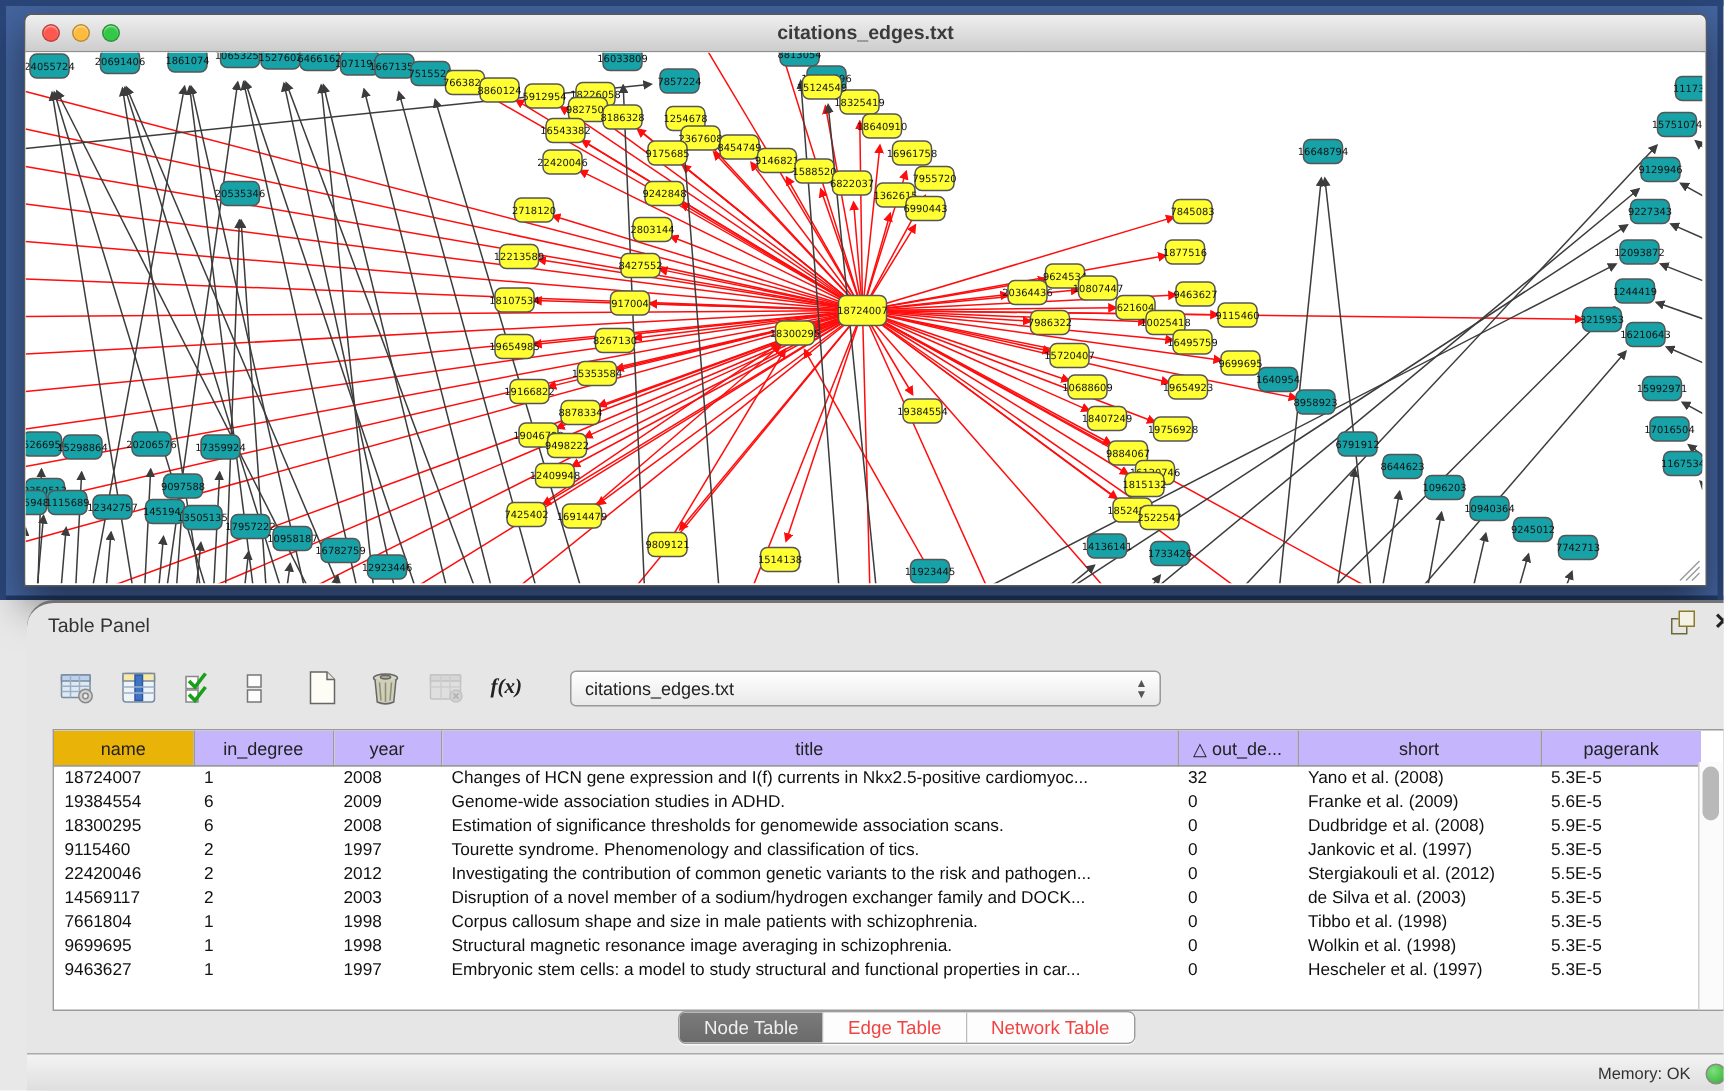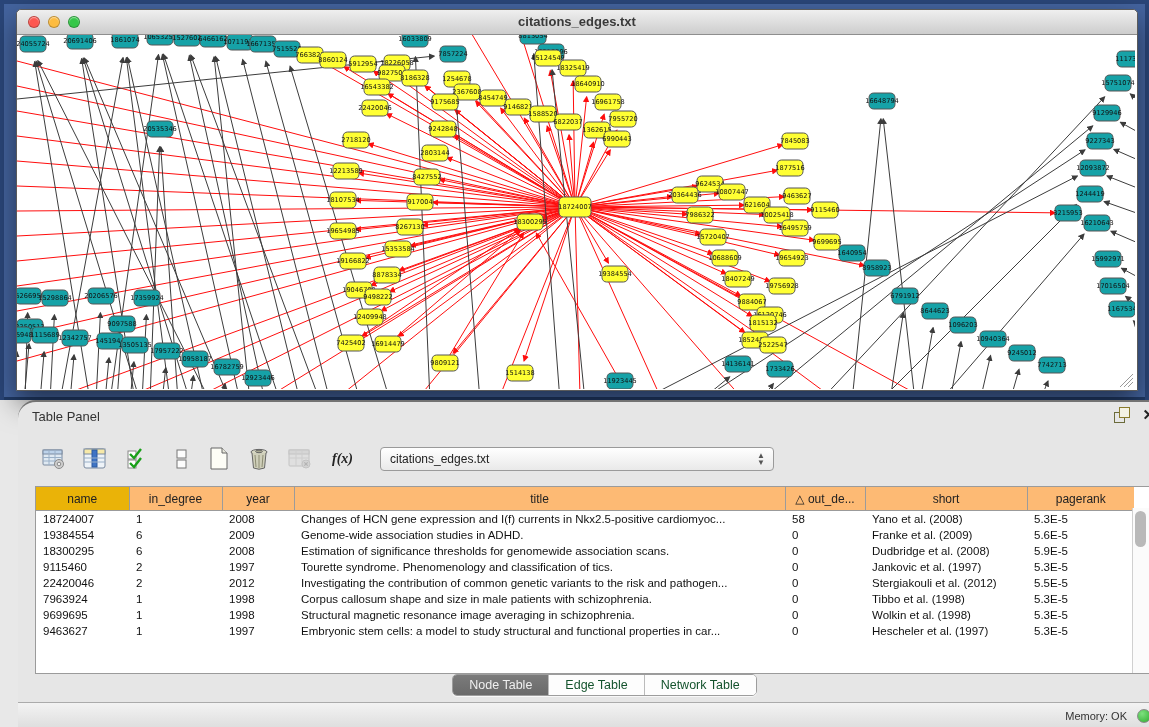--- a/index.html
+++ b/index.html
@@ -31,46 +31,46 @@
   .panel-header{position:relative;height:28px;}
   .panel-title{position:absolute;left:14px;top:7px;font-size:13px;color:#333;}
   .panel-header-btns{position:absolute;right:12px;top:5px;display:flex;gap:12px;align-items:center;}
   .float-ic{position:relative;width:16px;height:16px;}
   .float-ic .sq1{position:absolute;left:0;bottom:0;width:9px;height:9px;border:1px solid #6b6b3a;background:#e6e6e6;}
   .float-ic .sq2{position:absolute;right:0;top:0;width:9px;height:9px;border:1px solid #8a7b2c;background:#f4f2e4;}
   .close-x{font-size:15px;font-weight:bold;color:#222;line-height:16px;cursor:default;}
 
   
   .toolbar{position:absolute;left:22px;top:40px;height:34px;display:flex;align-items:center;gap:15px;}
-  .tb-btn{width:26px;height:26px;display:flex;align-items:center;justify-content:flex-end;}
+  .tb-btn{width:26px;height:26px;display:flex;align-items:center;justify-content:flex-start;}
   .tb-btn svg{display:block;}
   .fx-label{font-size:14px;font-style:italic;font-family:"Liberation Serif",serif;font-weight:bold;color:#222;}
   .combo{margin-left:12px;width:392px;height:22px;border:1px solid #9a9a9a;border-radius:4px;
     background:linear-gradient(#ffffff,#e9e9e9);display:flex;align-items:center;position:relative;}
   .combo-text{font-size:12px;color:#222;padding-left:9px;flex:1;}
   .combo-arrows{width:16px;text-align:center;color:#555;font-size:8px;line-height:7px;padding-right:4px;}
 
   
   .table-wrap{position:absolute;left:17px;top:84px;width:1115px;height:188px;
     background:#fff;border:1px solid #9b9b9b;box-sizing:border-box;overflow:hidden;}
   table{border-collapse:collapse;table-layout:fixed;width:1098px;}
-  th{background:#fdba74;border:1px solid #9b9b9b;border-top:none;height:21px;
+  th{background:#c4b5fd;border:1px solid #9b9b9b;border-top:none;height:21px;
      font-weight:normal;font-size:12px;color:#222;overflow:hidden;white-space:nowrap;}
   th:first-child{background:#eab308;border-left:none;}
   th:last-child{border-right:none;}
   td{height:16px;padding:0 7px;font-size:11.5px;color:#111;
      white-space:nowrap;overflow:hidden;text-overflow:clip;}
   .vscroll{position:absolute;right:0;top:21px;bottom:0;width:16px;background:#fbfbfb;border-left:1px solid #d0d0d0;}
   .vthumb{position:absolute;left:2px;top:3px;width:11px;height:36px;background:#b9b9b9;border-radius:6px;}
 
   
   .tabs-row{position:absolute;left:0;top:272px;width:1149px;display:flex;justify-content:center;padding-left:12px;}
   .seg{display:flex;height:20px;border:1px solid #9d9d9d;border-radius:5px;overflow:hidden;
     background:#fff;box-shadow:0 1px 0 rgba(255,255,255,.7);}
-  .seg-btn{padding:0 16px;font-size:12.5px;line-height:20px;color:#14532d;background:#fdfdfd;border-right:1px solid #bbb;}
+  .seg-btn{padding:0 16px;font-size:12.5px;line-height:20px;color:#ef4444;background:#fdfdfd;border-right:1px solid #bbb;}
   .seg-btn:last-child{border-right:none;}
   .seg-btn.active{background:linear-gradient(#7b7b7b,#6a6a6a);color:#efefef;}
 
   
   .statusbar{position:absolute;left:0;top:300px;width:1149px;height:27px;
     border-top:1px solid #ababab;background:linear-gradient(#f3f3f3,#dcdcdc);}
   .mem{position:absolute;right:40px;top:7px;font-size:11px;color:#333;}
   .mem-dot{position:absolute;right:16px;top:6px;width:14px;height:14px;border-radius:50%;
     background:radial-gradient(circle at 35% 30%,#7ee07e,#2fae2f);border:1px solid #8a8a8a;box-sizing:border-box;}
 </style>
@@ -847,21 +847,21 @@
             <th>short</th>
             <th>pagerank</th>
           </tr>
         </thead>
       <tbody id="table-body">
           <tr>
             <td>18724007</td>
             <td>1</td>
             <td>2008</td>
             <td>Changes of HCN gene expression and I(f) currents in Nkx2.5-positive cardiomyoc...</td>
-            <td>58</td>
+            <td>32</td>
             <td>Yano et al. (2008)</td>
             <td>5.3E-5</td>
           </tr>
           <tr>
             <td>19384554</td>
             <td>6</td>
             <td>2009</td>
             <td>Genome-wide association studies in ADHD.</td>
             <td>0</td>
             <td>Franke et al. (2009)</td>
@@ -888,21 +888,30 @@
           <tr>
             <td>22420046</td>
             <td>2</td>
             <td>2012</td>
             <td>Investigating the contribution of common genetic variants to the risk and pathogen...</td>
             <td>0</td>
             <td>Stergiakouli et al. (2012)</td>
             <td>5.5E-5</td>
           </tr>
           <tr>
-            <td>7963924</td>
+            <td>14569117</td>
+            <td>2</td>
+            <td>2003</td>
+            <td>Disruption of a novel member of a sodium/hydrogen exchanger family and DOCK...</td>
+            <td>0</td>
+            <td>de Silva et al. (2003)</td>
+            <td>5.3E-5</td>
+          </tr>
+          <tr>
+            <td>7661804</td>
             <td>1</td>
             <td>1998</td>
             <td>Corpus callosum shape and size in male patients with schizophrenia.</td>
             <td>0</td>
             <td>Tibbo et al. (1998)</td>
             <td>5.3E-5</td>
           </tr>
           <tr>
             <td>9699695</td>
             <td>1</td>

